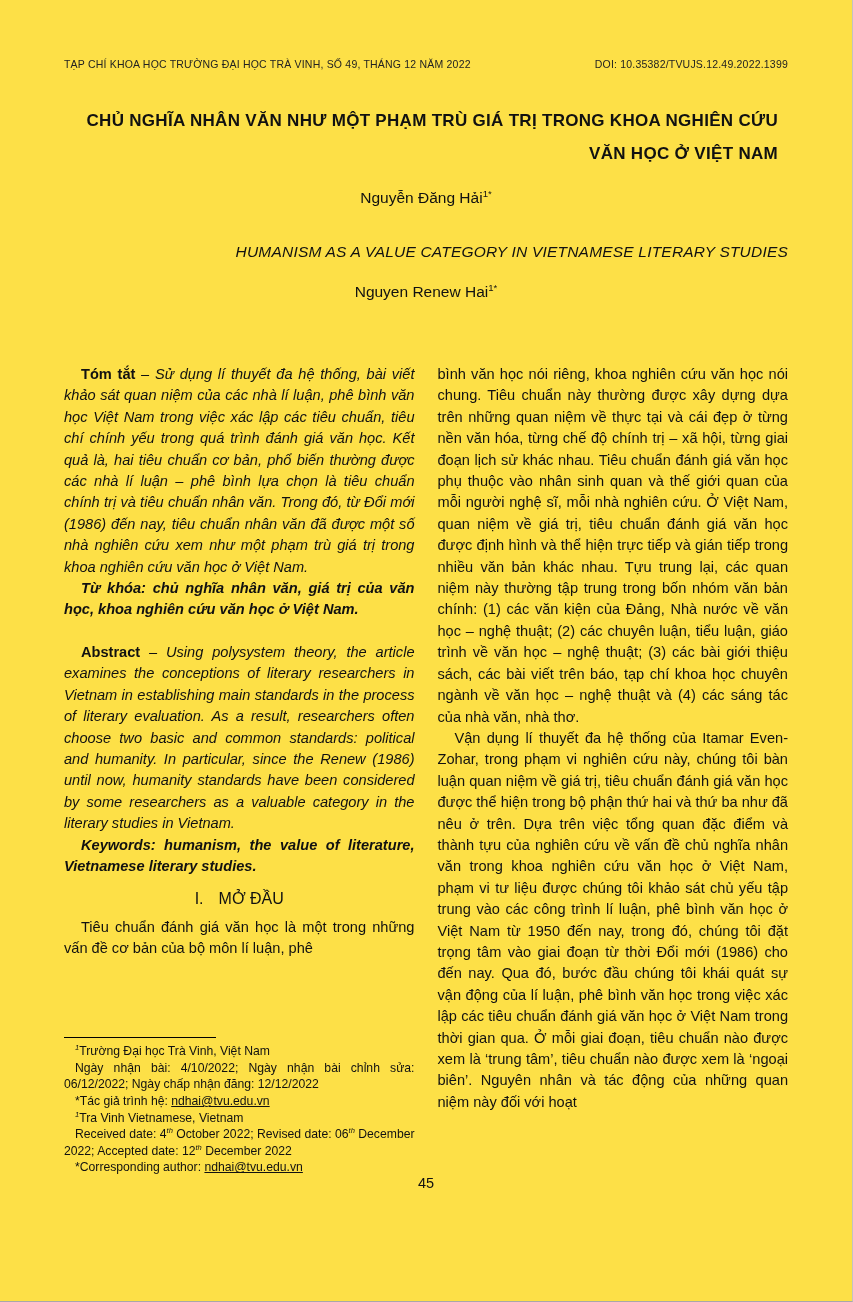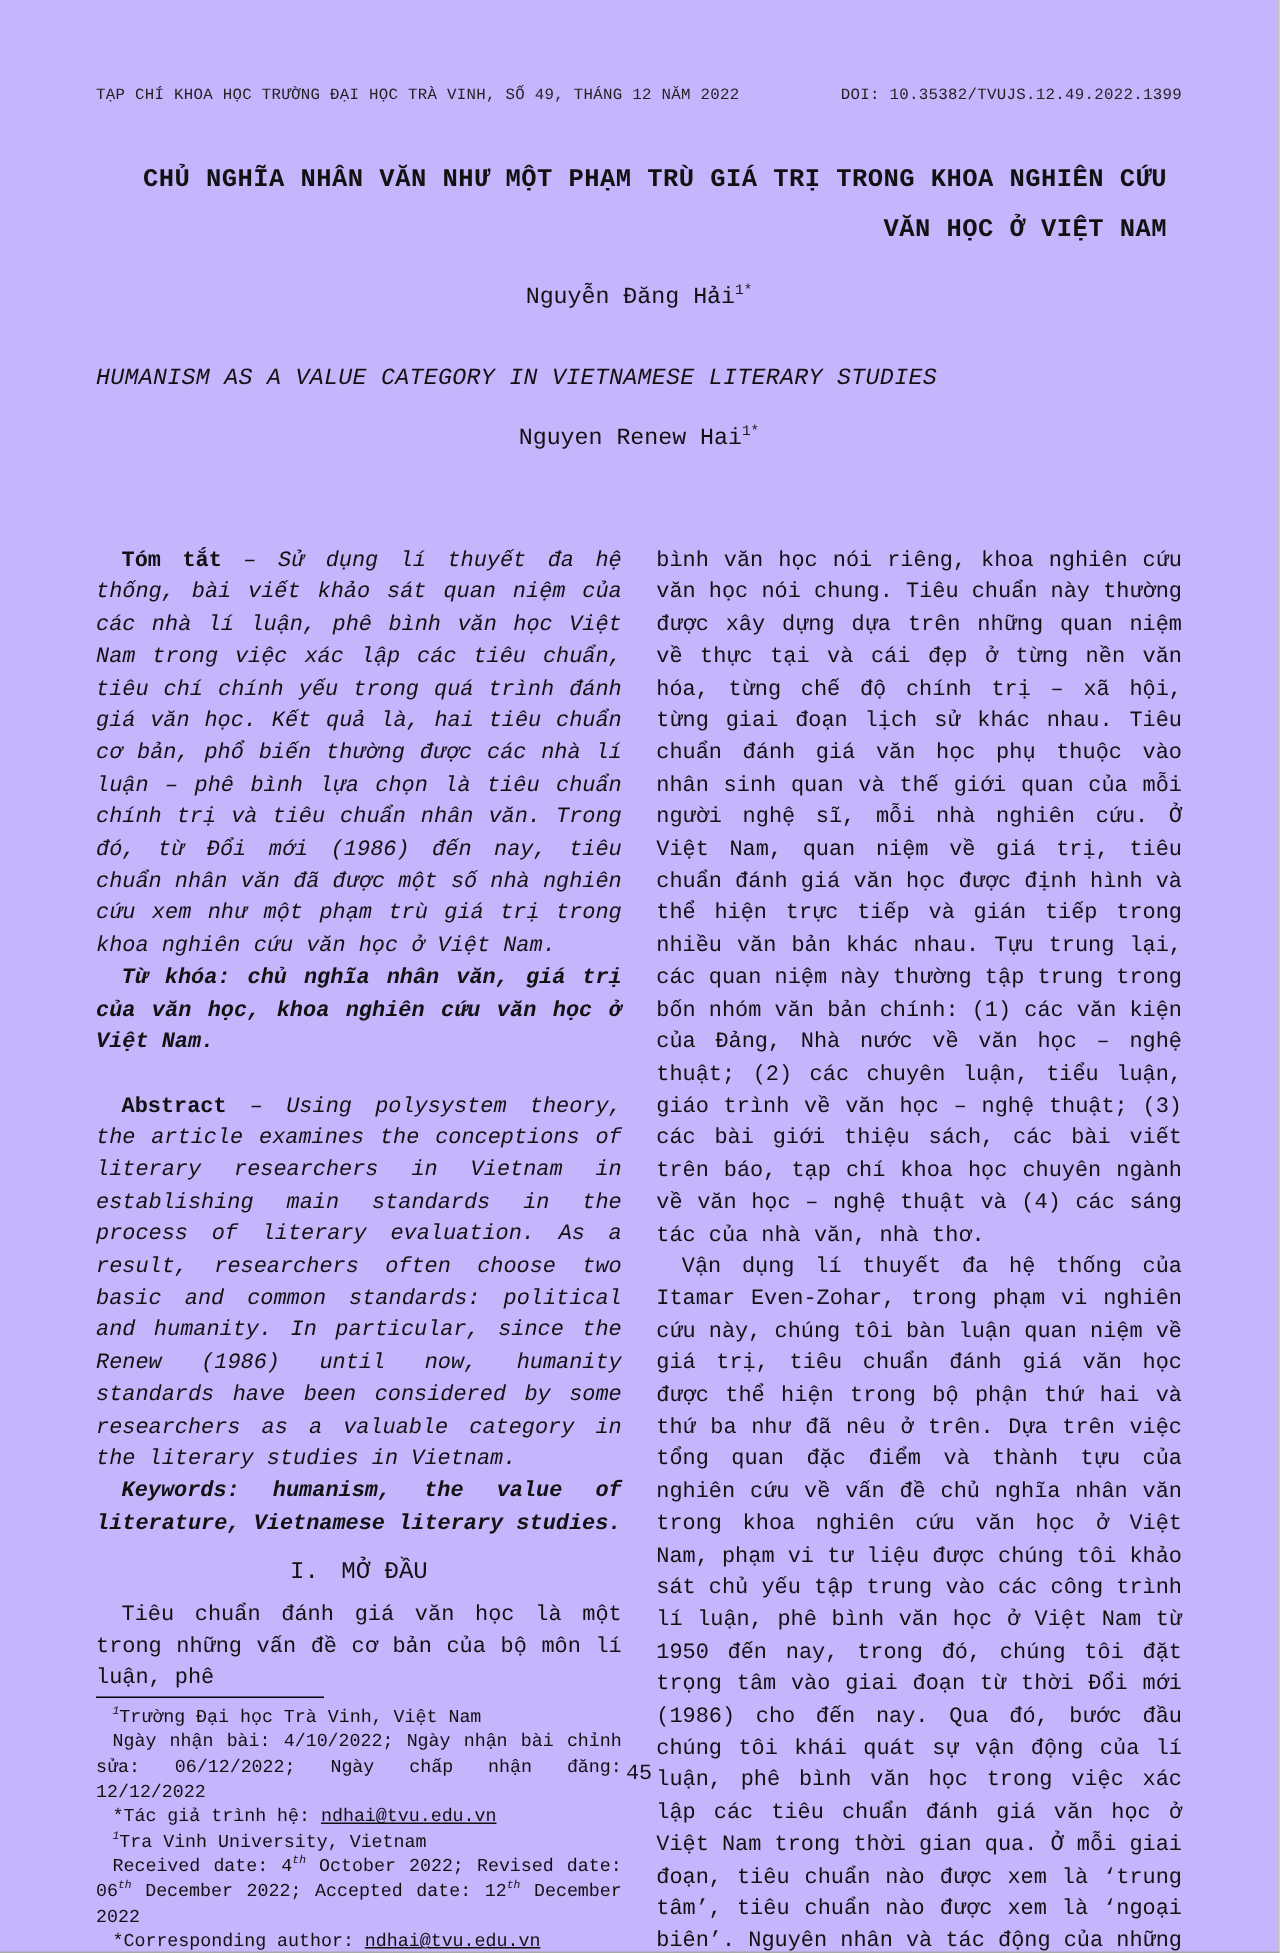--- a/index.html
+++ b/index.html
@@ -1,25 +1,25 @@
 <!DOCTYPE html>
 <html><head>
 <meta charset="utf-8">
 <style>
   html,body{margin:0;padding:0;background:#e8e8e8;}
   .page{
     position:relative;
     width:853px;height:1302px;
     margin:0 auto;
-    background:#c4b5fd;
+    background:#fde047;
     box-sizing:border-box;
     padding:58px 64px 0 64px;
     border-right:1px solid #c2c2c2;
     border-bottom:1px solid #a8a8a8;
-    font-family:Liberation Mono, monospace;
+    font-family:Liberation Sans, sans-serif;
     color:#111111;
     overflow:hidden;
   }
   .jh{
     display:flex;justify-content:space-between;align-items:baseline;
     font-size:10.5px;letter-spacing:0.2px;color:#222;
   }
   .title{
     margin:34px 10px 0 10px;
     text-align:right;
@@ -27,21 +27,21 @@
     font-size:17px;line-height:33px;
     letter-spacing:0.3px;
   }
   .author{
     margin-top:18px;
     text-align:center;
     font-size:15.5px;line-height:20px;
   }
   .title-en{
     margin:34px 0 0 0;
-    text-align:left;
+    text-align:right;
     font-style:italic;
     font-weight:normal;
     font-size:15.5px;line-height:20px;
     letter-spacing:0.2px;
   }
   .author-en{margin-top:20px;}
   sup{font-size:0.62em;vertical-align:super;line-height:0;}
   .cols{
     display:flex;
     gap:23px;
@@ -124,21 +124,21 @@
         <span>I.</span><span class="sec-title">MỞ ĐẦU</span>
       </div>
 
       <p class="indent">Tiêu chuẩn đánh giá văn học là một trong những vấn đề cơ bản của bộ môn lí luận, phê</p>
 
       <div class="footnote">
         <div class="fn-rule"></div>
         <p><sup>1</sup><span>Trường Đại học Trà Vinh, Việt Nam</span></p>
         <p>Ngày nhận bài: 4/10/2022; Ngày nhận bài chỉnh sửa: 06/12/2022; Ngày chấp nhận đăng: 12/12/2022</p>
         <p><span>*</span><span>Tác giả trình hệ: </span><a class="em">ndhai@tvu.edu.vn</a></p>
-        <p><sup>1</sup><span>Tra Vinh University, Vietnam</span></p>
+        <p><sup>1</sup><span>Tra Vinh Vietnamese, Vietnam</span></p>
         <p><span>Received date: 4</span><sup>th</sup><span> October 2022; Revised date: 06</span><sup>th</sup><span> December 2022; Accepted date: 12</span><sup>th</sup><span> December 2022</span></p>
         <p><span>*</span><span>Corresponding author: </span><a class="em">ndhai@tvu.edu.vn</a></p>
       </div>
     </div>
 
     <div class="col col-right">
       <p>bình văn học nói riêng, khoa nghiên cứu văn học nói chung. Tiêu chuẩn này thường được xây dựng dựa trên những quan niệm về thực tại và cái đẹp ở từng nền văn hóa, từng chế độ chính trị – xã hội, từng giai đoạn lịch sử khác nhau. Tiêu chuẩn đánh giá văn học phụ thuộc vào nhân sinh quan và thế giới quan của mỗi người nghệ sĩ, mỗi nhà nghiên cứu. Ở Việt Nam, quan niệm về giá trị, tiêu chuẩn đánh giá văn học được định hình và thể hiện trực tiếp và gián tiếp trong nhiều văn bản khác nhau. Tựu trung lại, các quan niệm này thường tập trung trong bốn nhóm văn bản chính: (1) các văn kiện của Đảng, Nhà nước về văn học – nghệ thuật; (2) các chuyên luận, tiểu luận, giáo trình về văn học – nghệ thuật; (3) các bài giới thiệu sách, các bài viết trên báo, tạp chí khoa học chuyên ngành về văn học – nghệ thuật và (4) các sáng tác của nhà văn, nhà thơ.</p>
       <p class="indent">Vận dụng lí thuyết đa hệ thống của Itamar Even-Zohar, trong phạm vi nghiên cứu này, chúng tôi bàn luận quan niệm về giá trị, tiêu chuẩn đánh giá văn học được thể hiện trong bộ phận thứ hai và thứ ba như đã nêu ở trên. Dựa trên việc tổng quan đặc điểm và thành tựu của nghiên cứu về vấn đề chủ nghĩa nhân văn trong khoa nghiên cứu văn học ở Việt Nam, phạm vi tư liệu được chúng tôi khảo sát chủ yếu tập trung vào các công trình lí luận, phê bình văn học ở Việt Nam từ 1950 đến nay, trong đó, chúng tôi đặt trọng tâm vào giai đoạn từ thời Đổi mới (1986) cho đến nay. Qua đó, bước đầu chúng tôi khái quát sự vận động của lí luận, phê bình văn học trong việc xác lập các tiêu chuẩn đánh giá văn học ở Việt Nam trong thời gian qua. Ở mỗi giai đoạn, tiêu chuẩn nào được xem là ‘trung tâm’, tiêu chuẩn nào được xem là ‘ngoại biên’. Nguyên nhân và tác động của những quan niệm này đối với hoạt</p>
     </div>
 

